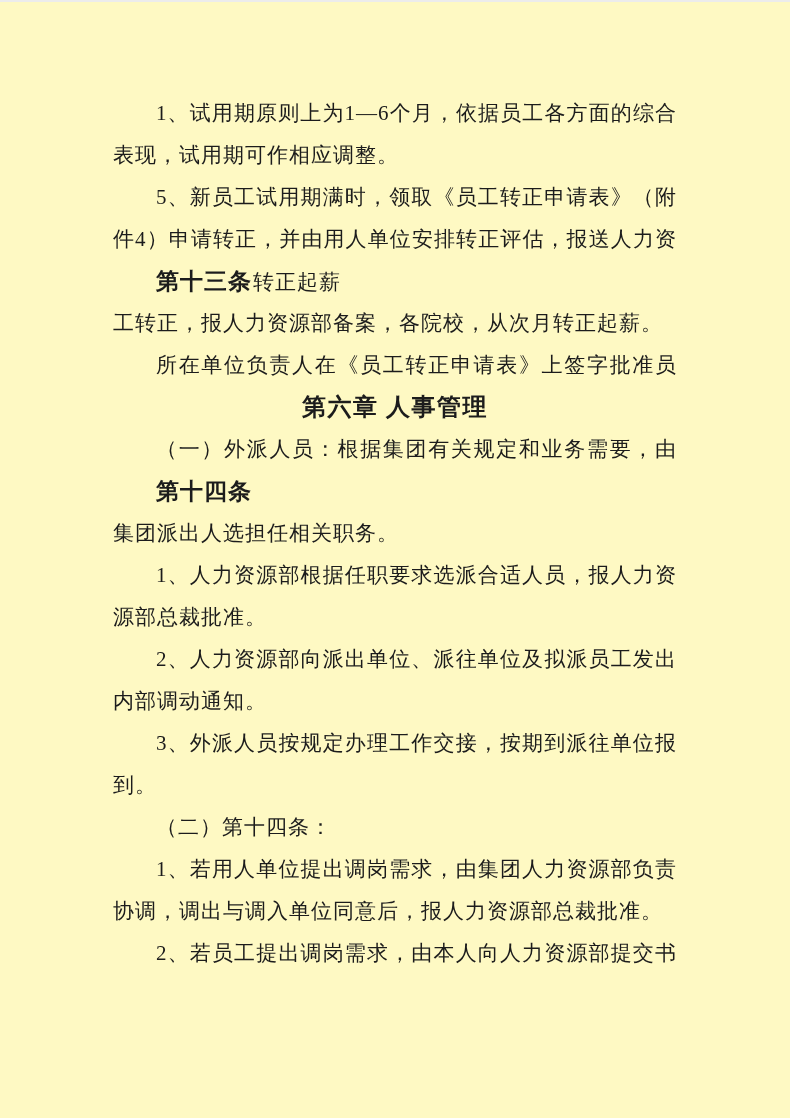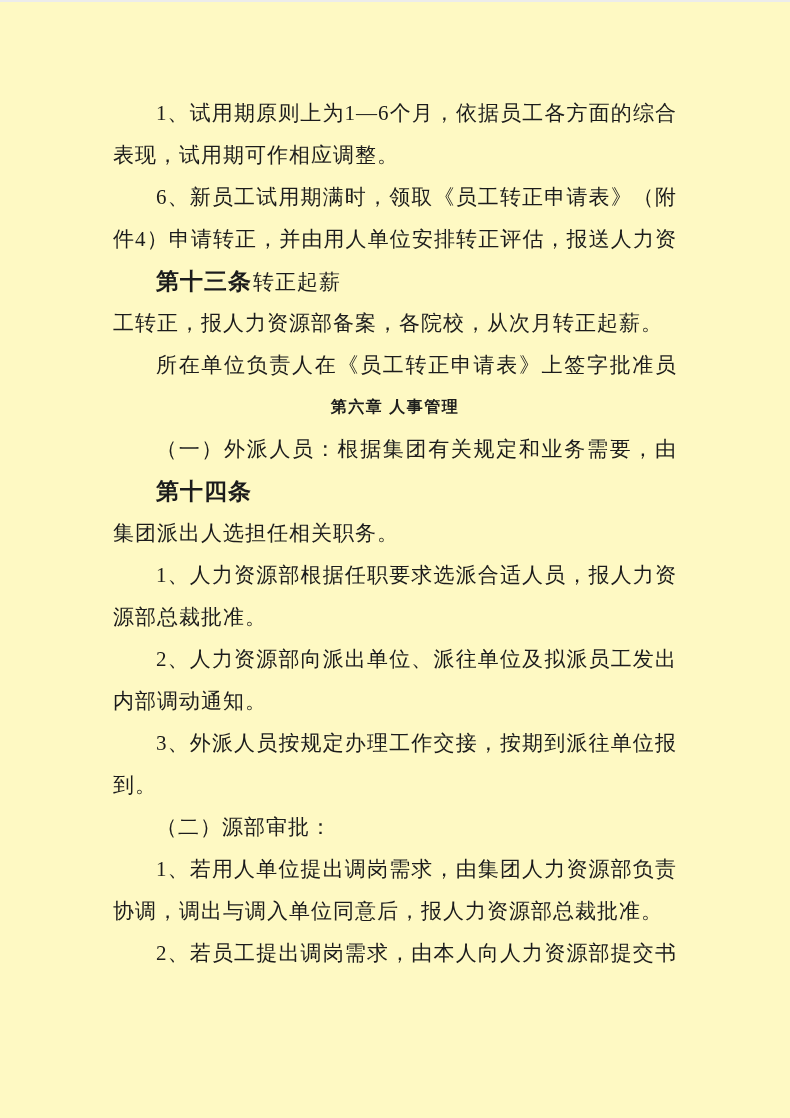--- a/index.html
+++ b/index.html
@@ -30,56 +30,56 @@
   .line.fill {
     white-space: normal;
     text-align: justify;
     text-align-last: justify;
     text-justify: inter-character;
   }
   .line.indent {
     text-indent: 43px;
   }
   .line.chapter {
-    font-family: Liberation Sans, sans-serif;
+    font-family: Liberation Serif, serif;
     font-weight: 700;
-    font-size: 16px;
+    font-size: 24px;
     text-align: center;
     text-indent: 0;
     letter-spacing: 1.5px;
   }
   .article-num {
     font-family: "Liberation Sans", "DejaVu Sans", sans-serif;
     font-weight: 700;
     font-size: 23px;
   }
   .article-title {
     margin-left: 1px;
   }
 </style>
 </head>
 <body>
 
 <div class="page">
   <div>
       <div class="line body indent fill">1、试用期原则上为1—6个月，依据员工各方面的综合</div>
       <div class="line body">表现，试用期可作相应调整。</div>
-      <div class="line body indent fill">6、新员工试用期满时，领取《员工转正申请表》（附</div>
+      <div class="line body indent fill">5、新员工试用期满时，领取《员工转正申请表》（附</div>
       <div class="line body fill">件4）申请转正，并由用人单位安排转正评估，报送人力资</div>
       <div class="line article indent"><span class="article-num">第十三条</span><span class="article-title">转正起薪</span></div>
       <div class="line body">工转正，报人力资源部备案，各院校，从次月转正起薪。</div>
       <div class="line body indent fill">所在单位负责人在《员工转正申请表》上签字批准员</div>
       <div class="line chapter">第六章 人事管理</div>
       <div class="line body indent fill">（一）外派人员：根据集团有关规定和业务需要，由</div>
       <div class="line article indent"><span class="article-num">第十四条</span></div>
       <div class="line body">集团派出人选担任相关职务。</div>
       <div class="line body indent fill">1、人力资源部根据任职要求选派合适人员，报人力资</div>
       <div class="line body">源部总裁批准。</div>
       <div class="line body indent fill">2、人力资源部向派出单位、派往单位及拟派员工发出</div>
       <div class="line body">内部调动通知。</div>
       <div class="line body indent fill">3、外派人员按规定办理工作交接，按期到派往单位报</div>
       <div class="line body">到。</div>
-      <div class="line body indent">（二）源部审批：</div>
+      <div class="line body indent">（二）第十四条：</div>
       <div class="line body indent fill">1、若用人单位提出调岗需求，由集团人力资源部负责</div>
       <div class="line body">协调，调出与调入单位同意后，报人力资源部总裁批准。</div>
       <div class="line body indent fill">2、若员工提出调岗需求，由本人向人力资源部提交书</div>
     </div>
 </div>
 
 </body></html>

